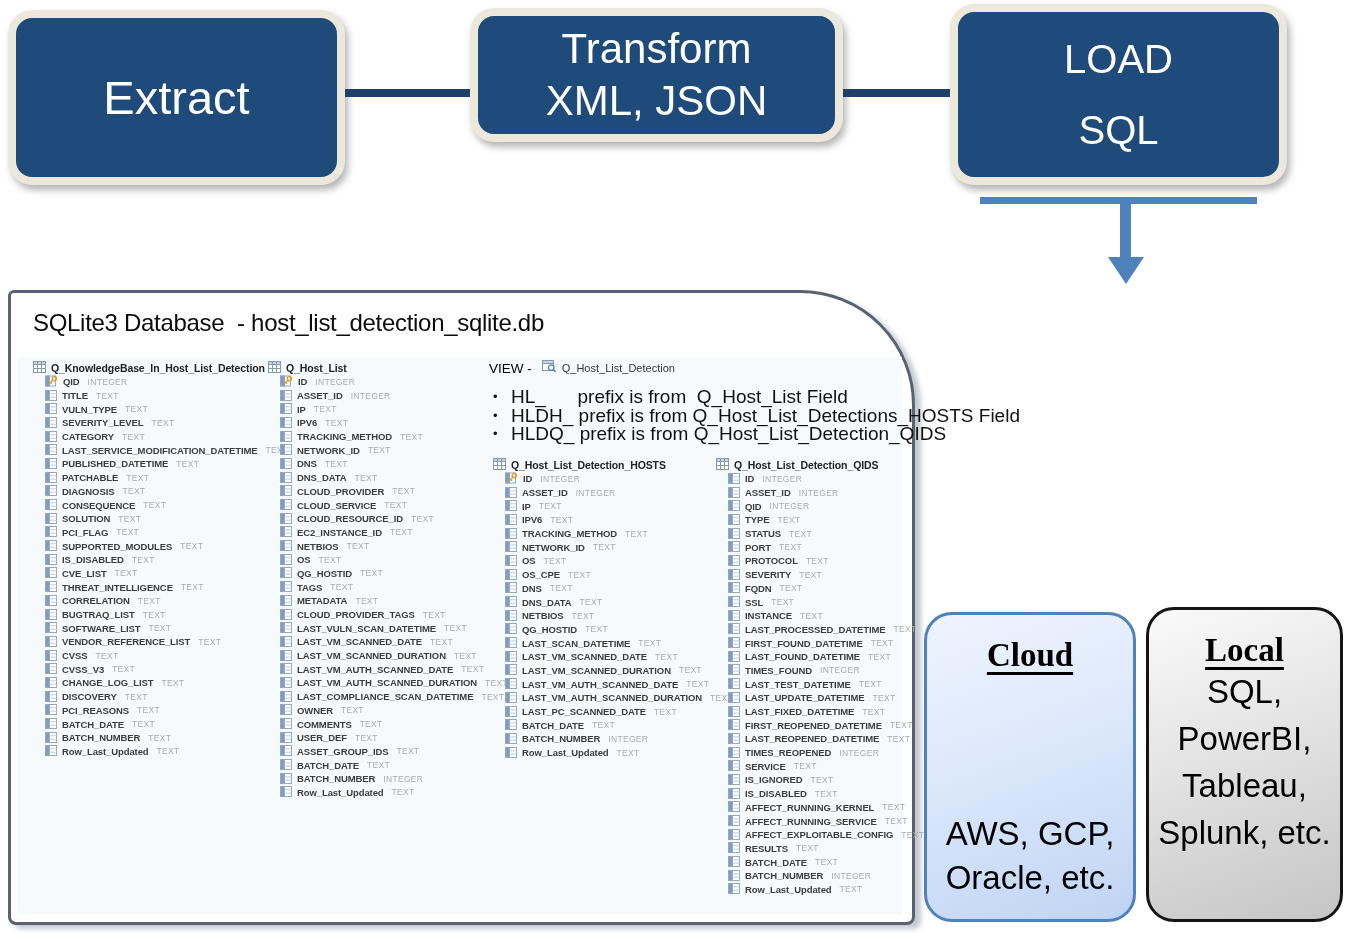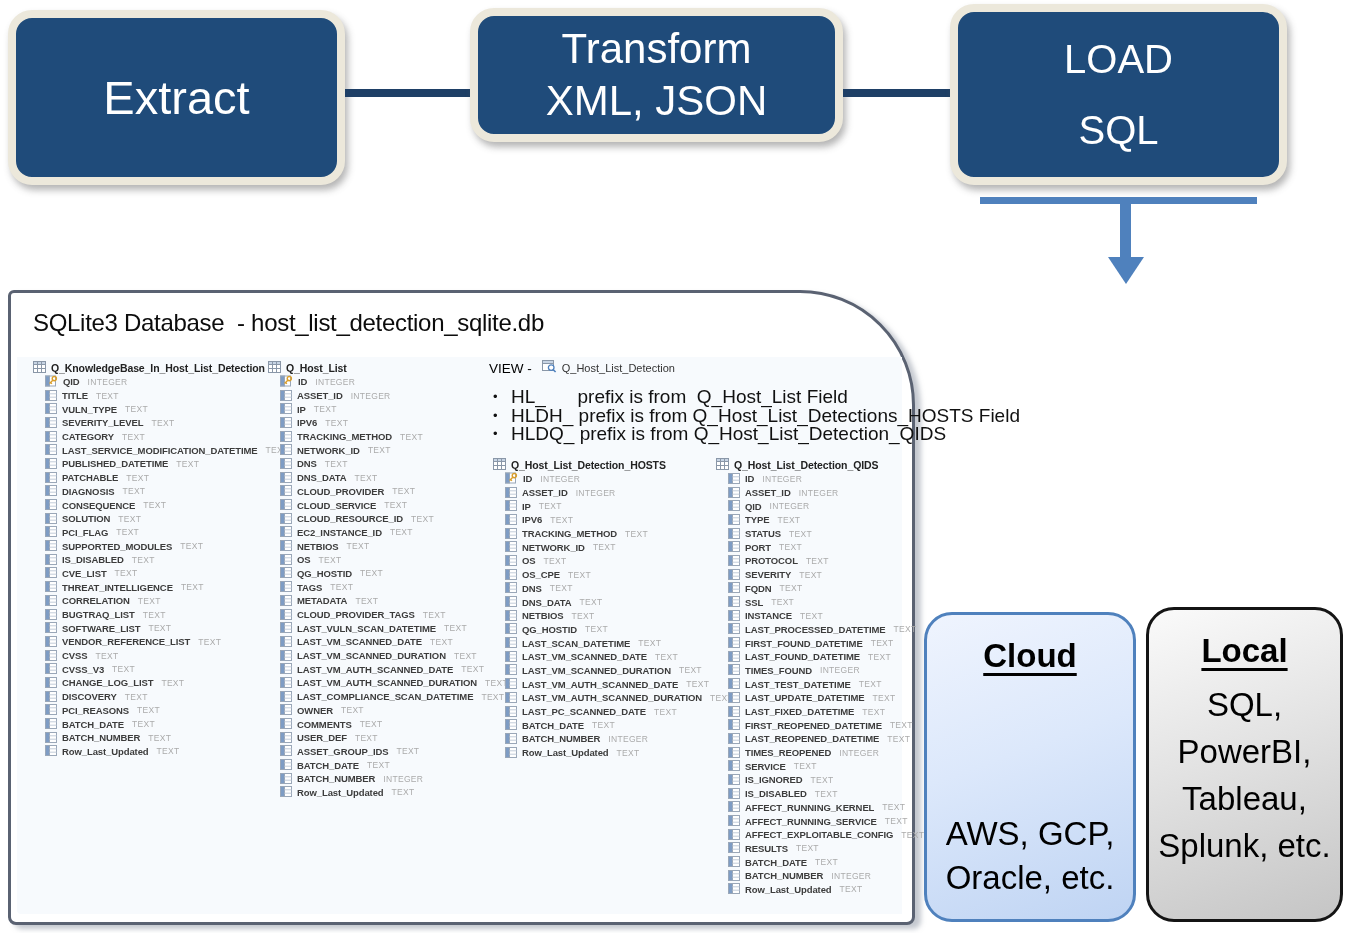--- a/index.html
+++ b/index.html
@@ -91,24 +91,24 @@
     background:linear-gradient(160deg,#EFF4FE 0%,#DCE8FB 45%,#BFD4F3 100%);
     border:3px solid #4F81BD;
   }
   #local-box {
     left:1146px; top:607px; width:197px; height:315px;
     background:linear-gradient(160deg,#FAFAFA 0%,#E3E3E3 45%,#C5C5C5 100%);
     border:3px solid #141414;
   }
   .dist-heading {
     margin-top:22px; font-size:33px; font-weight:bold; color:#000;
-    text-decoration:underline; text-underline-offset:6px; text-decoration-thickness:3px;
+    text-decoration:underline; text-underline-offset:6px; text-decoration-thickness:3px;font-family:Liberation Serif, serif;
   }
   #cloud-body { margin-top:auto; margin-bottom:18px; font-size:33px; color:#000; line-height:1.35; padding:0 6px; }
-  #local-body { margin-top:12px; font-size:33px; color:#000; line-height:1.42; padding:0 6px; }
+  #local-body { font-size:33px; color:#000; line-height:1.42; padding:0 6px; }
 </style>
 </head>
 <body>
 
 <div id="stage">
 
   <div class="etl-box" id="extract-box">
     <span>Extract</span>
   </div>
 

